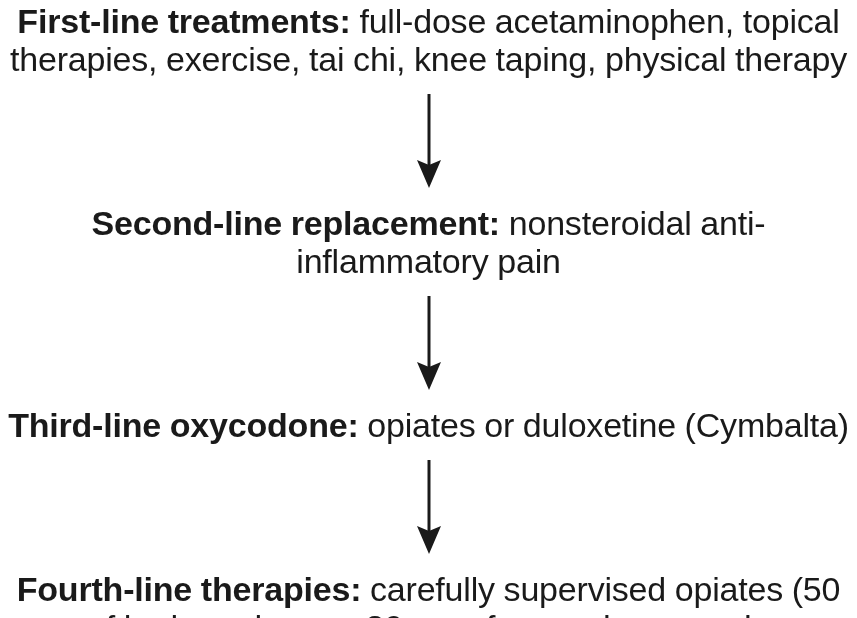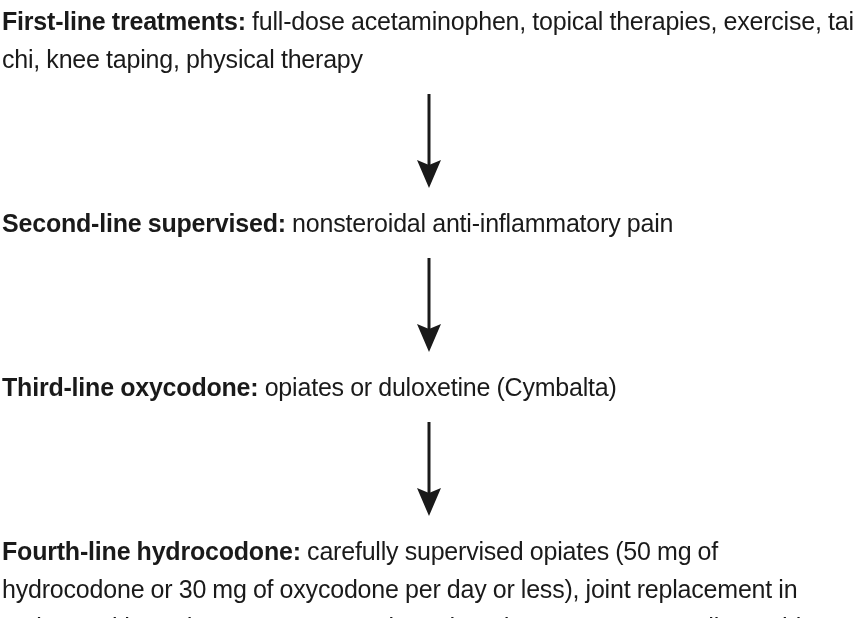--- a/index.html
+++ b/index.html
@@ -20,22 +20,22 @@
     width: 857px;
     height: 618px;
     display: flex;
     flex-direction: column;
     align-items: center;
     box-sizing: border-box;
   }
 
   .step {
     width: 857px;
-    text-align: left;
-    font-size: 25px;
+    text-align: center;
+    font-size: 34px;
     line-height: 38px;
     letter-spacing: -0.2px;
     word-spacing: -0.5px;
     padding: 0 2px;
     box-sizing: border-box;
   }
 
   .step .lbl {
     font-weight: 700;
   }
@@ -71,21 +71,21 @@
   </div>
 
   <div class="arrow a1">
     <svg width="40" height="96" viewBox="0 0 40 96" aria-hidden="true">
       <line x1="20" y1="0" x2="20" y2="74" stroke="#1a1a1a" stroke-width="3"></line>
       <polygon points="20,94 8,66 20,71 32,66" fill="#1a1a1a"></polygon>
     </svg>
   </div>
 
   <div class="step s2">
-    <span class="lbl">Second-line supervised:</span><span class="body"> nonsteroidal anti-inflammatory pain</span>
+    <span class="lbl">Second-line replacement:</span><span class="body"> nonsteroidal anti-inflammatory pain</span>
   </div>
 
   <div class="arrow a2">
     <svg width="40" height="96" viewBox="0 0 40 96" aria-hidden="true">
       <line x1="20" y1="0" x2="20" y2="74" stroke="#1a1a1a" stroke-width="3"></line>
       <polygon points="20,94 8,66 20,71 32,66" fill="#1a1a1a"></polygon>
     </svg>
   </div>
 
   <div class="step s3">
@@ -93,16 +93,16 @@
   </div>
 
   <div class="arrow a3">
     <svg width="40" height="96" viewBox="0 0 40 96" aria-hidden="true">
       <line x1="20" y1="0" x2="20" y2="74" stroke="#1a1a1a" stroke-width="3"></line>
       <polygon points="20,94 8,66 20,71 32,66" fill="#1a1a1a"></polygon>
     </svg>
   </div>
 
   <div class="step s4">
-    <span class="lbl">Fourth-line hydrocodone:</span><span class="body"> carefully supervised opiates (50 mg of hydrocodone or 30 mg of oxycodone per day or less), joint replacement in patients with moderate to severe pain and moderate to severe radiographic evidence of osteoarthritis</span>
+    <span class="lbl">Fourth-line therapies:</span><span class="body"> carefully supervised opiates (50 mg of hydrocodone or 30 mg of oxycodone per day or less), joint replacement in patients with moderate to severe pain and moderate to severe radiographic evidence of osteoarthritis</span>
   </div>
 
 </div>
 
 </body></html>

